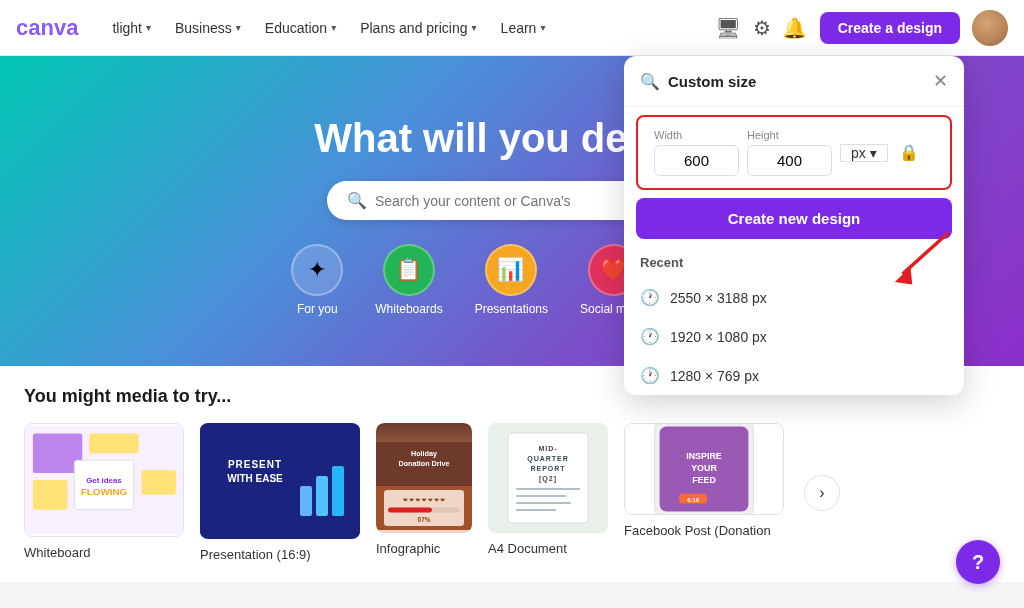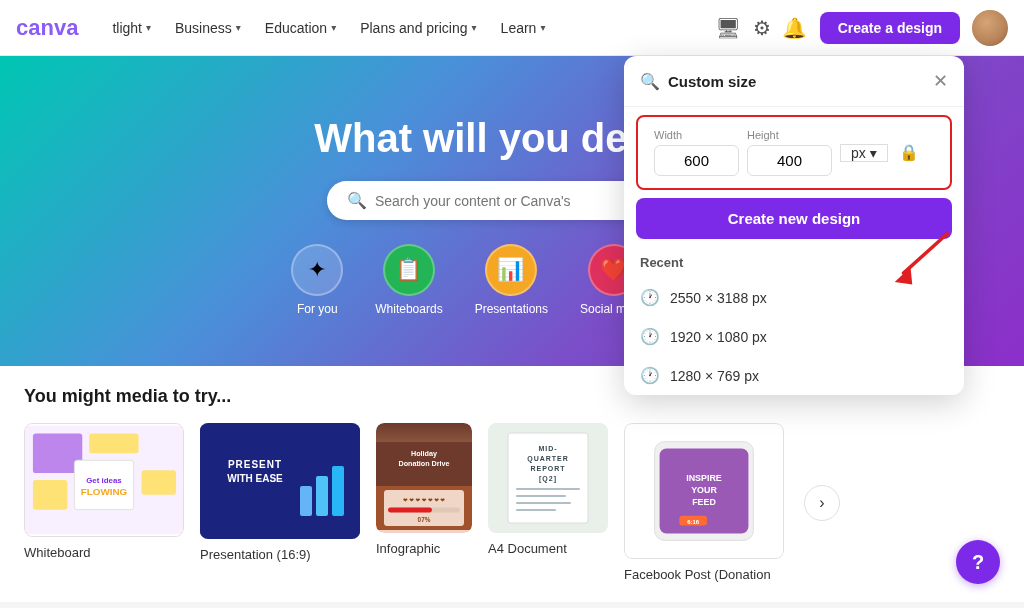--- a/index.html
+++ b/index.html
@@ -96,21 +96,21 @@
       position: relative; display: flex; align-items: flex-start; justify-content: center;
       padding-top: 8px;
     }
     
     .thumb-a4 {
       width: 120px; height: 110px; border-radius: 8px; overflow: hidden;
       background: #e8f0e9; display: flex; align-items: center; justify-content: center;
     }
     
     .thumb-facebook {
-      width: 160px; height: 136px; border-radius: 8px; overflow: hidden;
+      width: 160px; height: 92px; border-radius: 8px; overflow: hidden;
       background: #fff; border: 1px solid #e0e0e0;
       display: flex; align-items: center; justify-content: center;
     }
 
     
     .next-arrow {
       width: 36px; height: 36px; border-radius: 50%; background: #fff;
       border: 1px solid #e0e0e0; display: flex; align-items: center;
       justify-content: center; cursor: pointer; font-size: 16px; color: #333;
       align-self: center; margin-left: 4px; flex-shrink: 0;

